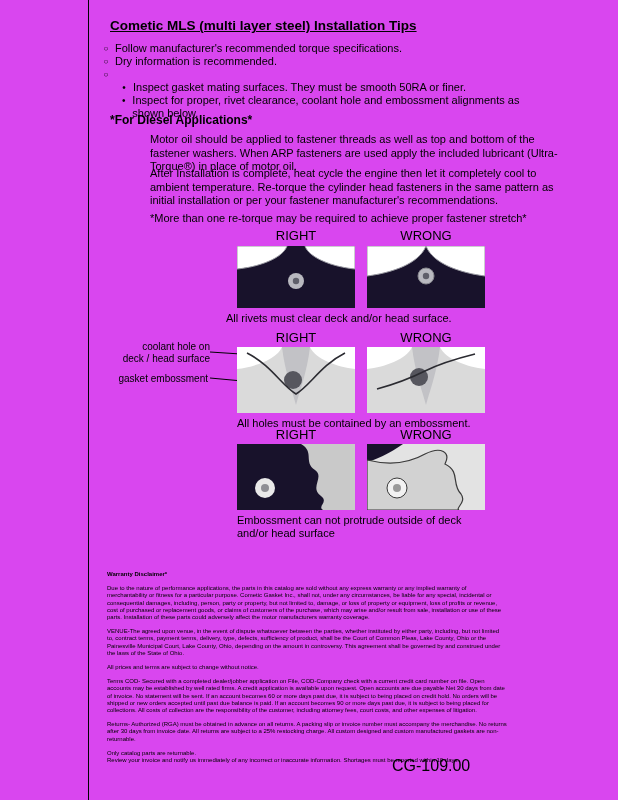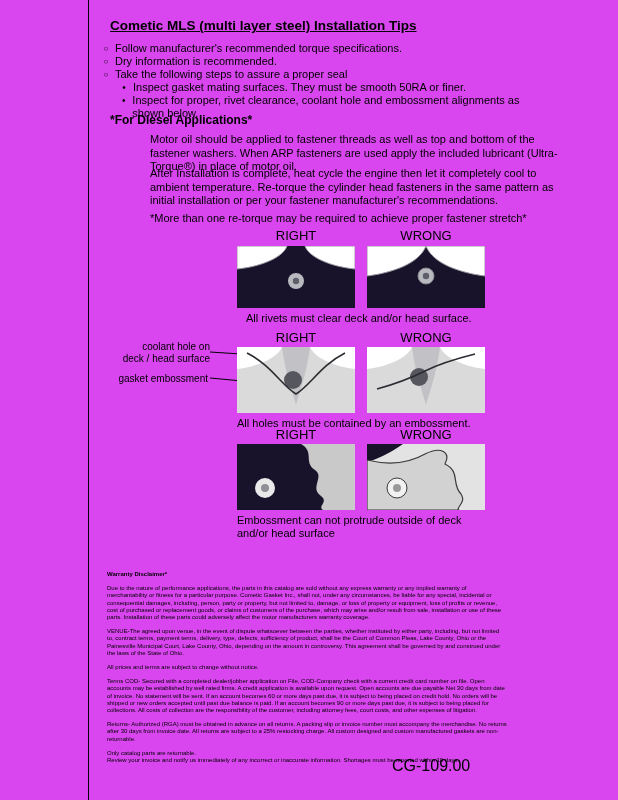--- a/index.html
+++ b/index.html
@@ -41,21 +41,20 @@
     <div class="tip-row">
       <span class="tip-bullet">○</span>
       <span>Follow manufacturer's recommended torque specifications.</span>
     </div>
     <div class="tip-row">
       <span class="tip-bullet">○</span>
       <span>Dry information is recommended.</span>
     </div>
     <div class="tip-row">
       <span class="tip-bullet">○</span>
-      <span>Take the following steps to assure a proper seal</span>
     </div>
     <div class="tip-row sub">
       <span class="tip-bullet">•</span>
       <span>Inspect gasket mating surfaces.  They must be smooth 50RA or finer.</span>
     </div>
     <div class="tip-row sub">
       <span class="tip-bullet">•</span>
       <span>Inspect for proper, rivet clearance, coolant hole and embossment alignments as shown below.</span>
     </div>
   </div>
@@ -75,21 +74,21 @@
     <circle cx="59" cy="35" r="8" fill="#b9b9c0"></circle>
     <circle cx="59" cy="35" r="3.2" fill="#5f5f6a"></circle>
   </svg>
   <svg class="dg-img" style="left:367px;top:246px" width="118" height="62" viewBox="0 0 118 62">
     <rect width="118" height="62" fill="#18122b"></rect>
     <path d="M0,0 H59 C52,18 24,27 0,30 Z" fill="#ffffff" stroke="#9a9aa2" stroke-width="1"></path>
     <path d="M118,0 H59 C66,18 94,27 118,30 Z" fill="#ffffff" stroke="#9a9aa2" stroke-width="1"></path>
     <circle cx="59" cy="30" r="8" fill="#b9b9c0" stroke="#88888f" stroke-width="1"></circle>
     <circle cx="59" cy="30" r="3.2" fill="#5f5f6a"></circle>
   </svg>
-  <div class="caption" style="left:246px;top:312px;width:300px">All rivets must clear deck and/or head surface.</div>
+  <div class="caption" style="left:226px;top:312px;width:300px">All rivets must clear deck and/or head surface.</div>
 
   <div class="dg-label" style="left:237px;top:330px">RIGHT</div>
   <div class="dg-label" style="left:367px;top:330px">WRONG</div>
 
   <div class="ann" style="left:116px;top:341px;width:94px">coolant hole on
 deck / head surface</div>
   <div class="ann" style="left:112px;top:373px;width:96px">gasket embossment</div>
   <svg class="connector" style="left:210px;top:345px" width="64" height="44" viewBox="0 0 64 44">
     <line x1="0" y1="7" x2="46" y2="10" stroke="#000" stroke-width="1"></line>
     <line x1="0" y1="33" x2="54" y2="38" stroke="#000" stroke-width="1"></line>

